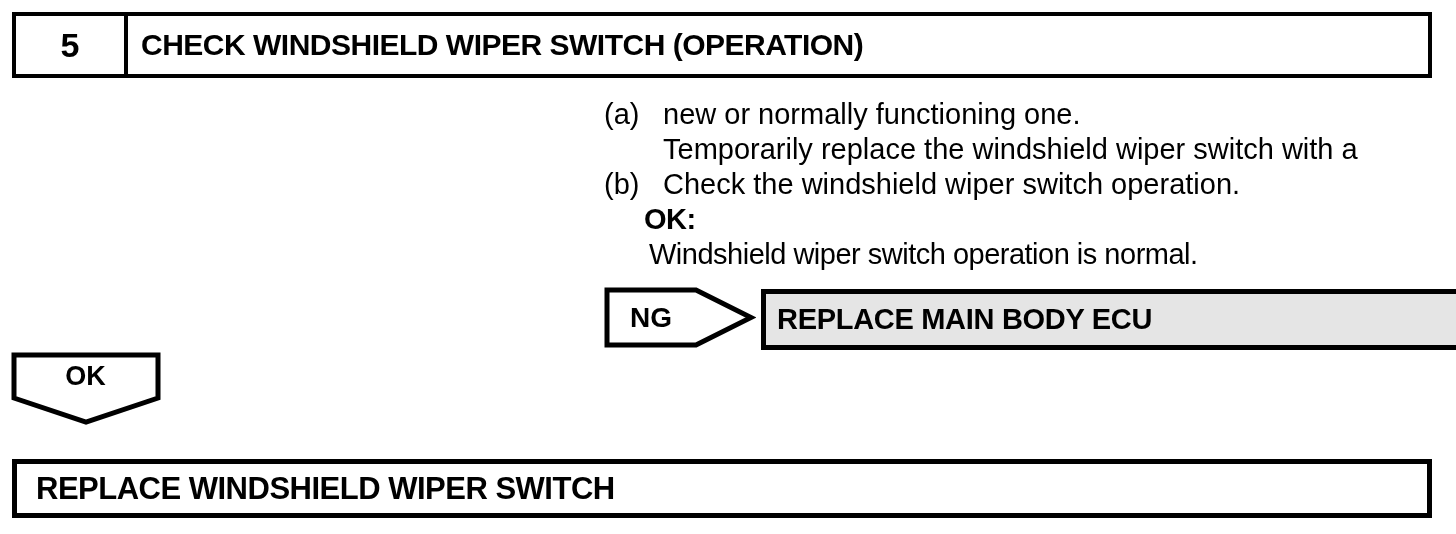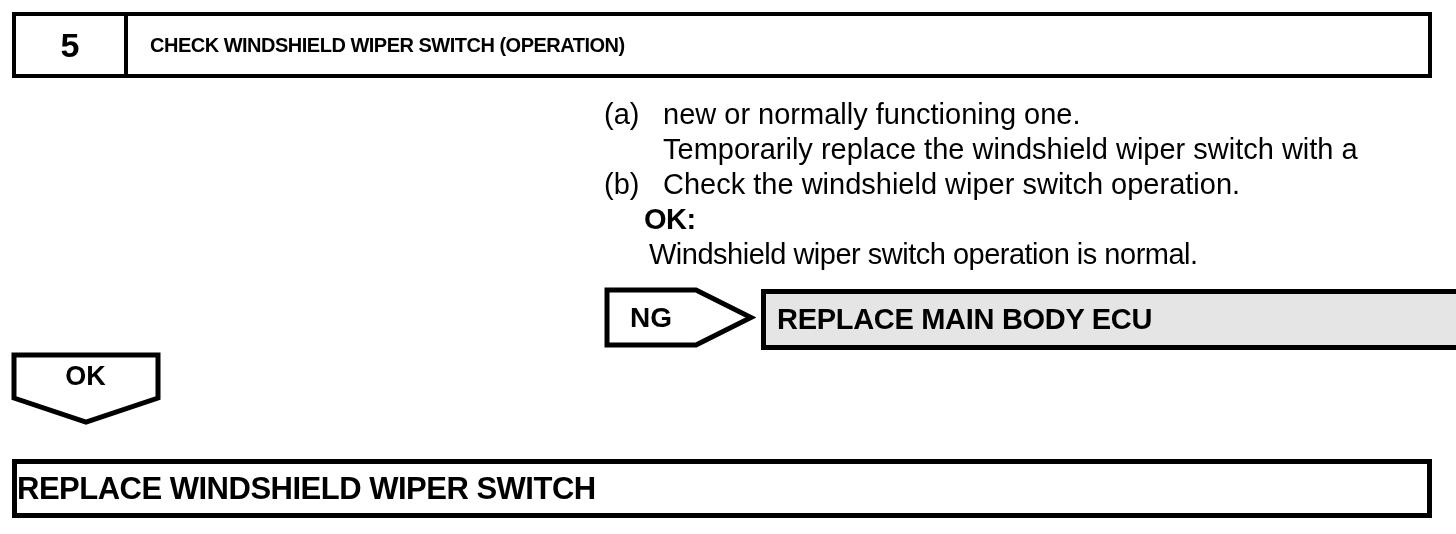--- a/index.html
+++ b/index.html
@@ -31,23 +31,23 @@
     display: flex;
     align-items: center;
     justify-content: center;
     font-weight: bold;
     font-size: 34px;
   }
   .step-title {
     flex: 1;
     display: flex;
     align-items: center;
-    padding-left: 22px;
+    padding-left: 13px;
     font-weight: bold;
-    font-size: 20px;
+    font-size: 30px;
     letter-spacing: -0.5px;
     white-space: nowrap;
   }
 
   
   .instructions {
     position: absolute;
     left: 604px; top: 97px;
     width: 846px;
     font-size: 29px;
@@ -113,21 +113,21 @@
   
   .final-box {
     position: absolute;
     left: 12px; top: 459px;
     width: 1420px; height: 59px;
     border: 5px solid #000;
     box-sizing: border-box;
     background: #fff;
     display: flex;
     align-items: center;
-    padding-left: 0;
+    padding-left: 19px;
     font-weight: bold;
     font-size: 31px;
     letter-spacing: -0.5px;
     white-space: nowrap;
   }
 </style>
 </head>
 <body>
 
 <div class="page">

